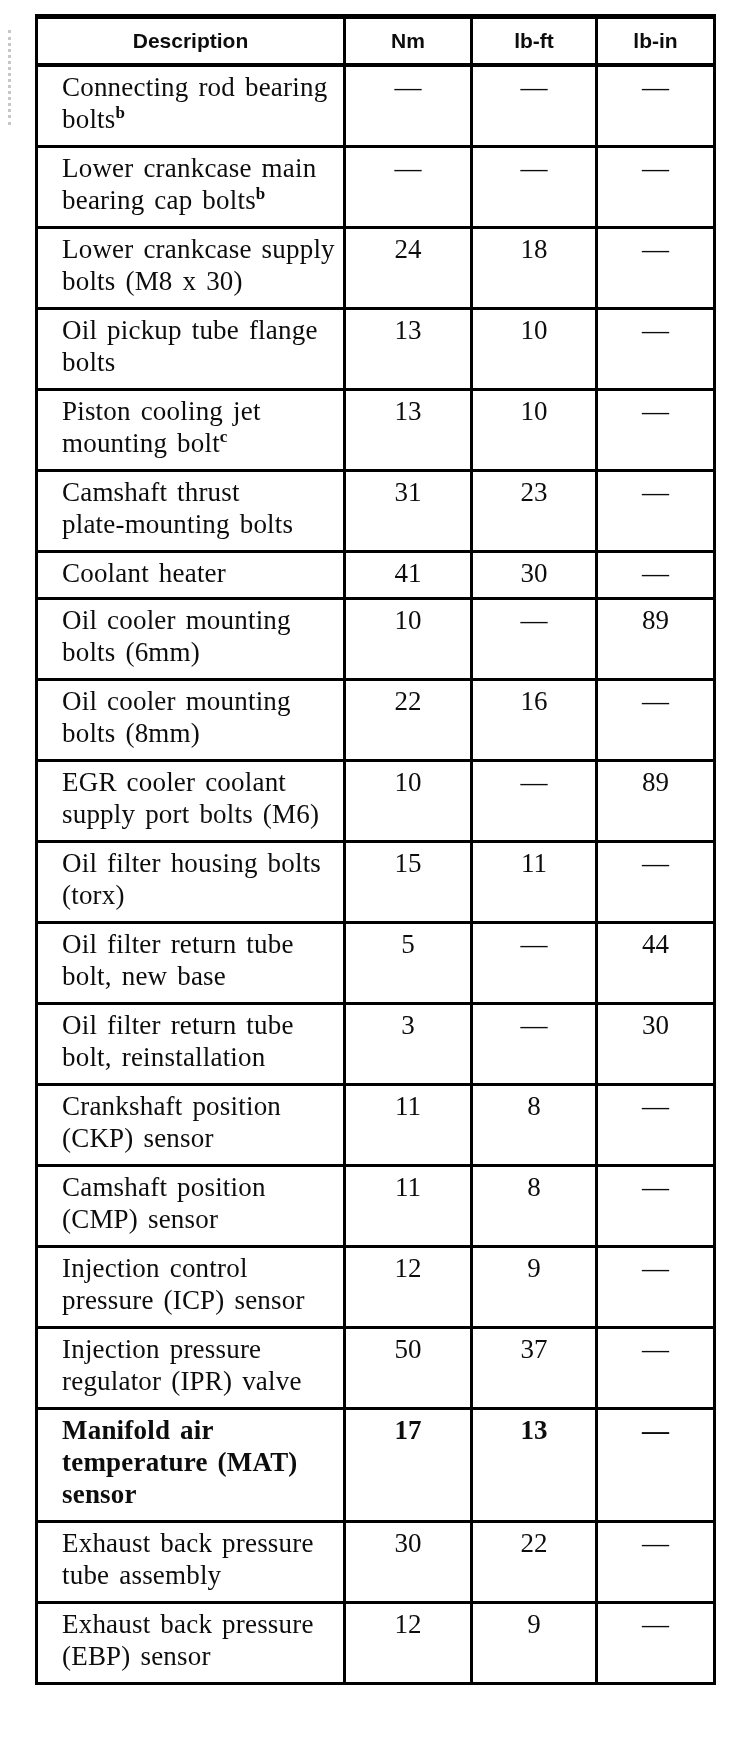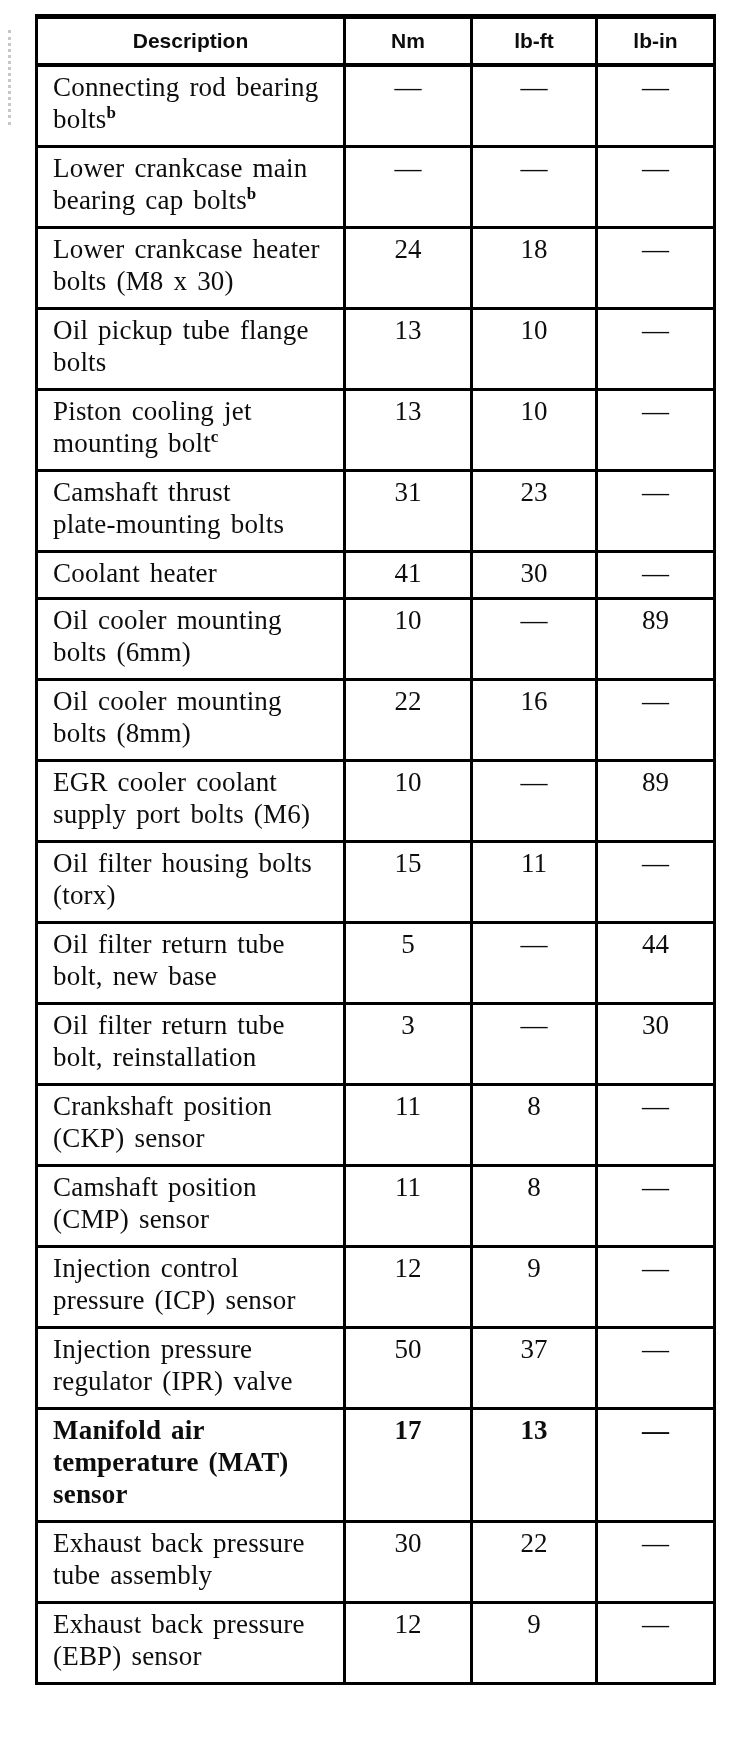--- a/index.html
+++ b/index.html
@@ -52,21 +52,21 @@
     border-top-width: 5px;
     border-bottom-width: 4px;
   }
   .spec-table td {
     border: 3px solid #000;
     vertical-align: top;
     padding: 4px 6px;
   }
   .spec-table td.desc {
     text-align: left;
-    padding-left: 15px;
+    padding-left: 24px;
     word-spacing: 3px;
     letter-spacing: 0.2px;
   }
   .spec-table td.num {
     text-align: center;
     font-size: 27px;
   }
   .spec-table tr.h1 td { height: 36px; font-family: Liberation Serif, serif; }
   .spec-table tr.h2 td { height: 70px; }
   .spec-table tr.h3 td { height: 102px; font-weight: bold; }
@@ -113,21 +113,21 @@
           <td class="desc">
             <span class="desc-line"><span>Lower crankcase main</span></span>
             <span class="desc-line"><span>bearing cap bolts</span><sup class="fnote">b</sup></span>
           </td>
           <td class="num">—</td>
           <td class="num">—</td>
           <td class="num">—</td>
         </tr>
         <tr class="h2">
           <td class="desc">
-            <span class="desc-line"><span>Lower crankcase heater</span></span>
+            <span class="desc-line"><span>Lower crankcase supply</span></span>
             <span class="desc-line"><span>bolts (M8 x 30)</span></span>
           </td>
           <td class="num">24</td>
           <td class="num">18</td>
           <td class="num">—</td>
         </tr>
         <tr class="h2">
           <td class="desc">
             <span class="desc-line"><span>Oil pickup tube flange</span></span>
             <span class="desc-line"><span>bolts</span></span>

